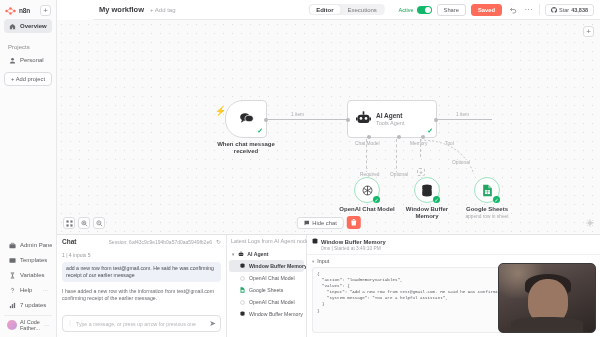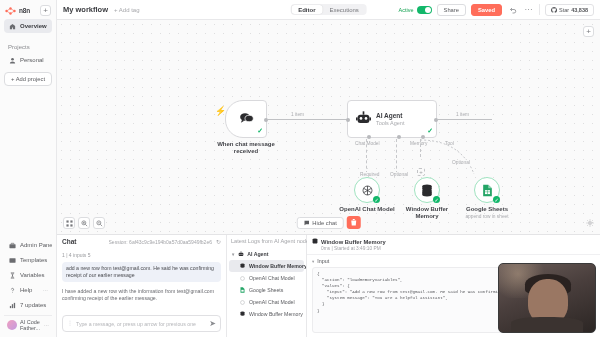--- a/index.html
+++ b/index.html
@@ -55,20 +55,21 @@
   .sb-sub { font-size: 5px; color: #a0a1a5; margin-left: auto; }
 
   
   .main { flex: 1; display: flex; flex-direction: column; min-width: 0; position: relative; }
 
   
   .header {
     height: 20px; background: #fff; border-bottom: 1px solid #e8e8ea;
     display: flex; align-items: center; padding: 0 6px; gap: 6px; flex-shrink: 0;
     position: relative;
+    margin-left: 36px;
   }
   .wf-title { font-size: 7.5px; font-weight: 700; color: #3b3c40; }
   .wf-tag { font-size: 6px; color: #a6a7ab; }
   .tabs {
     position: absolute; left: 50%; transform: translateX(-50%);
     display: flex; gap: 0; background: #f1f1f3; border-radius: 4px; padding: 1px;
   }
   .tab { padding: 1.5px 7px; font-size: 6px; border-radius: 3px; color: #77787c; cursor: pointer; }
   .tab.active { background: #fff; color: #3b3c40; font-weight: 600; box-shadow: 0 0 1px rgba(0,0,0,.2); }
   .hdr-right { margin-left: auto; display: flex; align-items: center; gap: 5px; }

